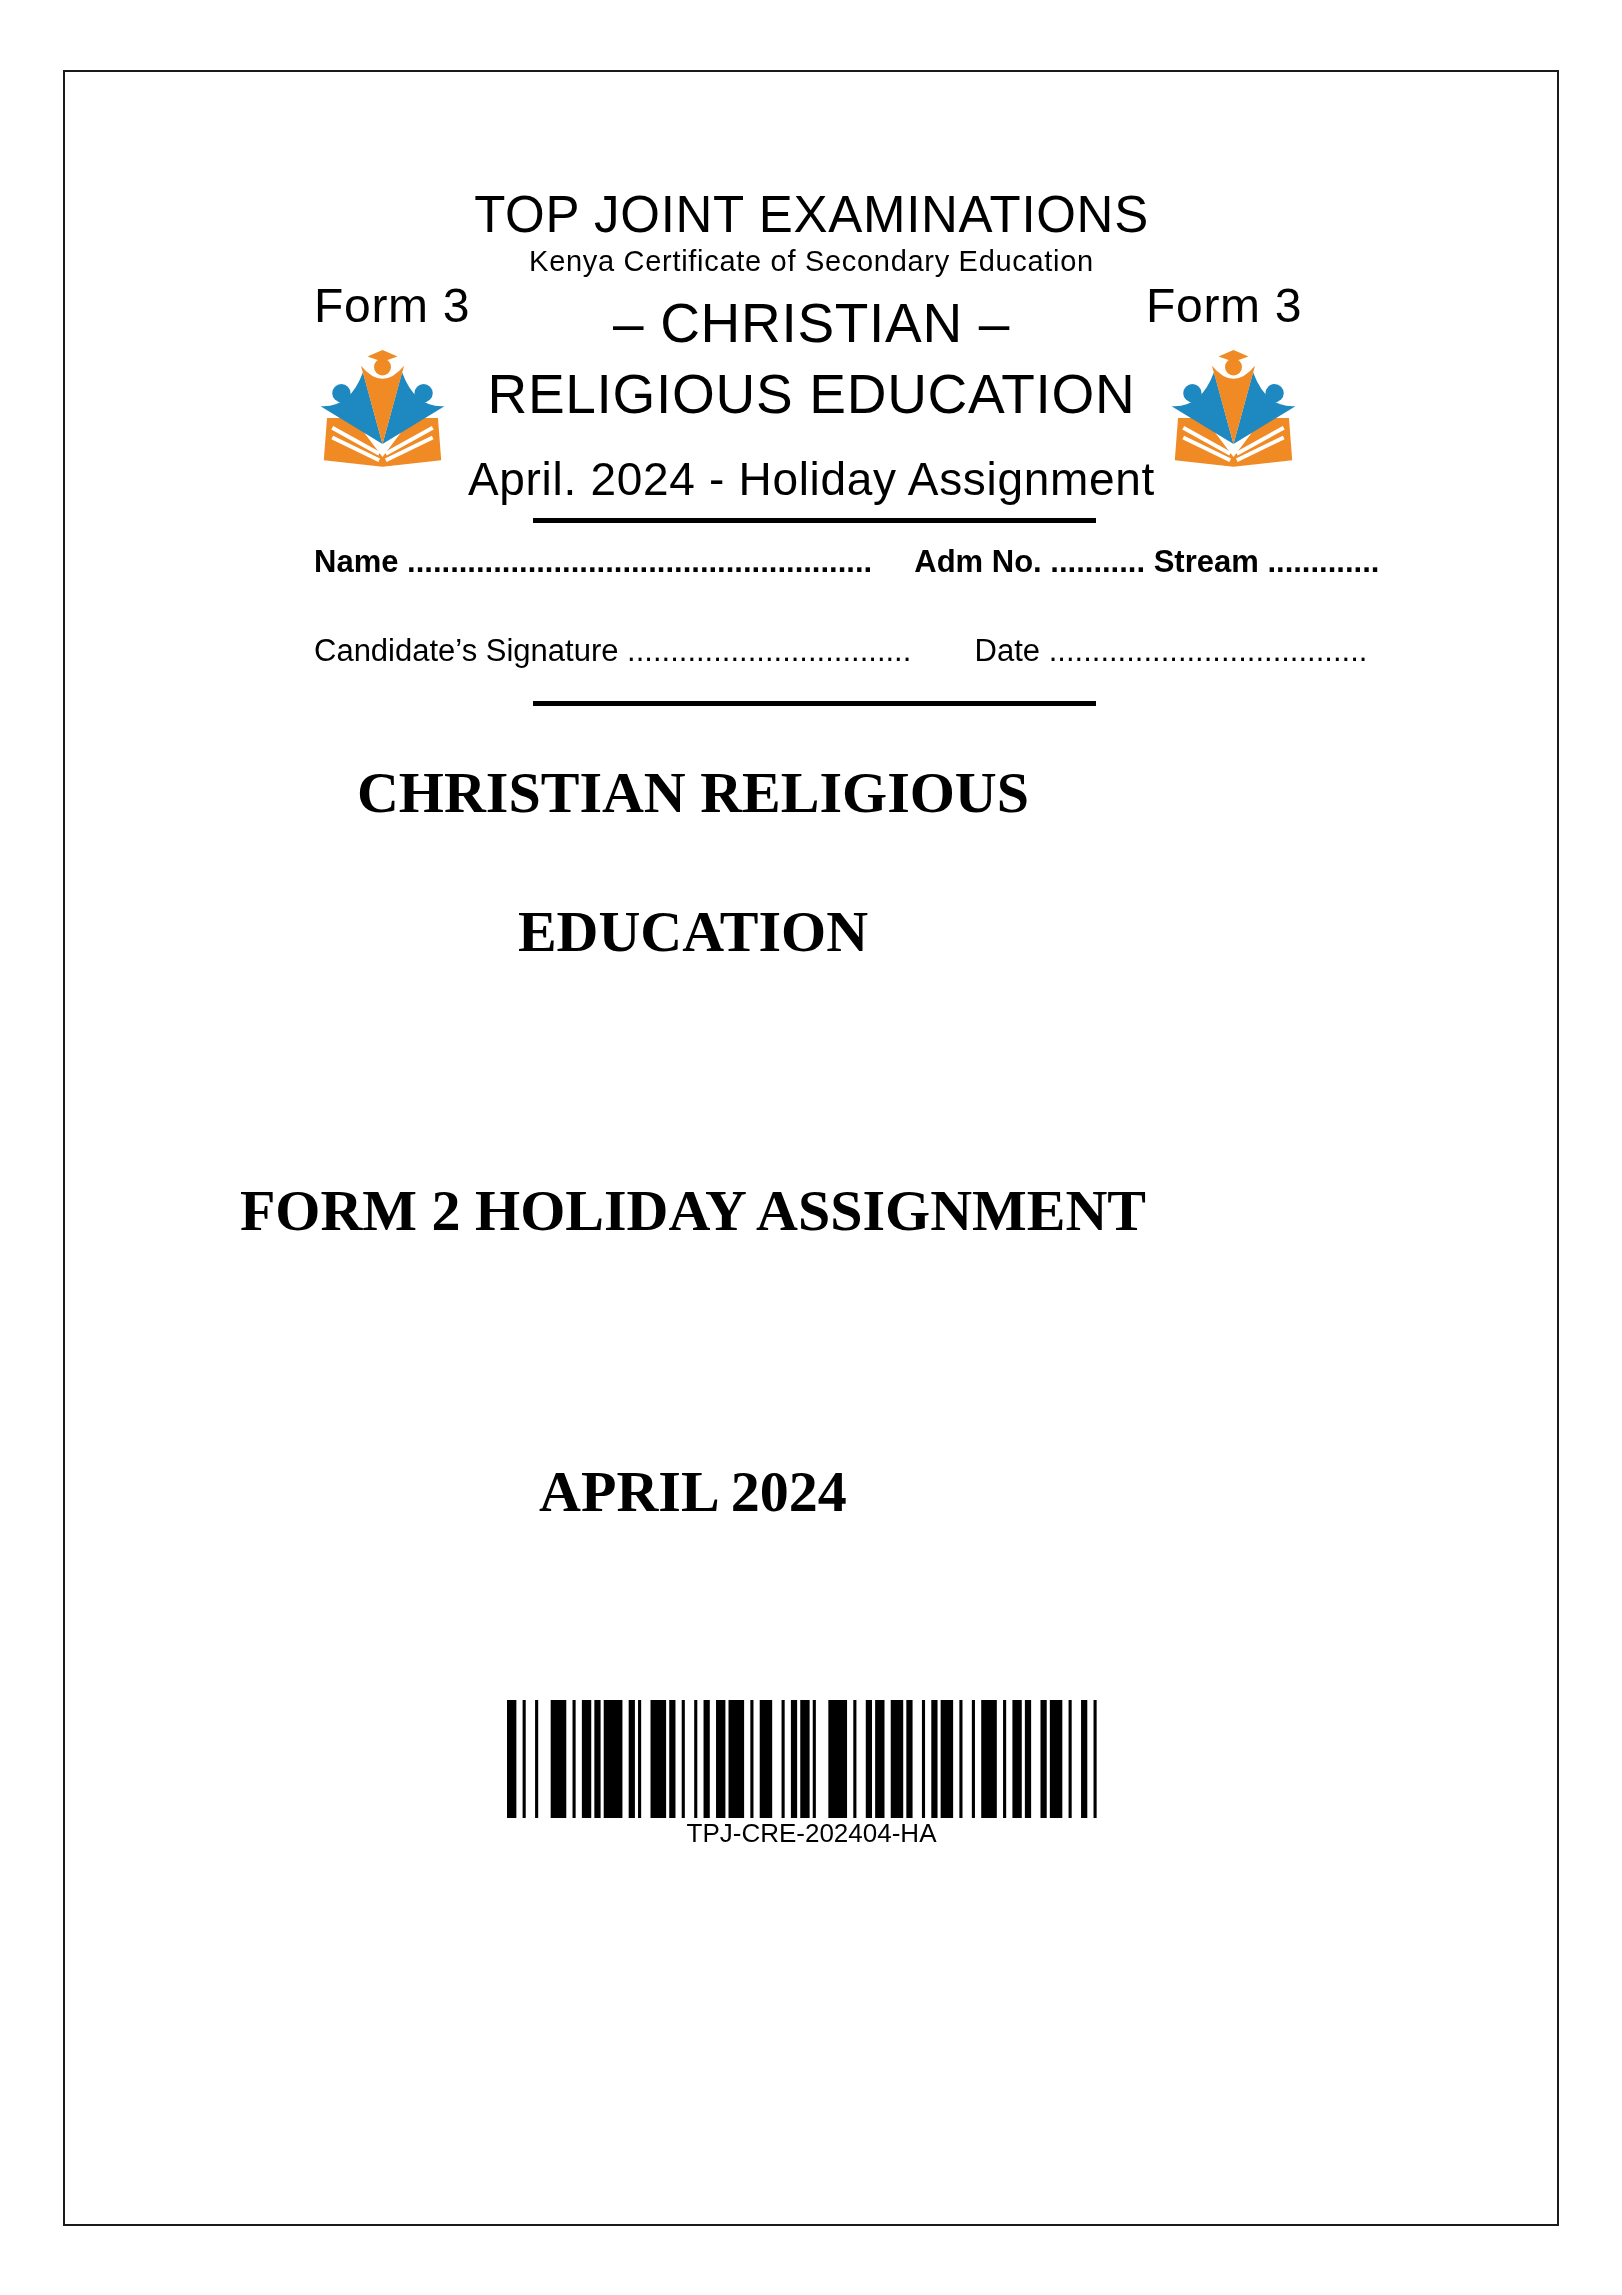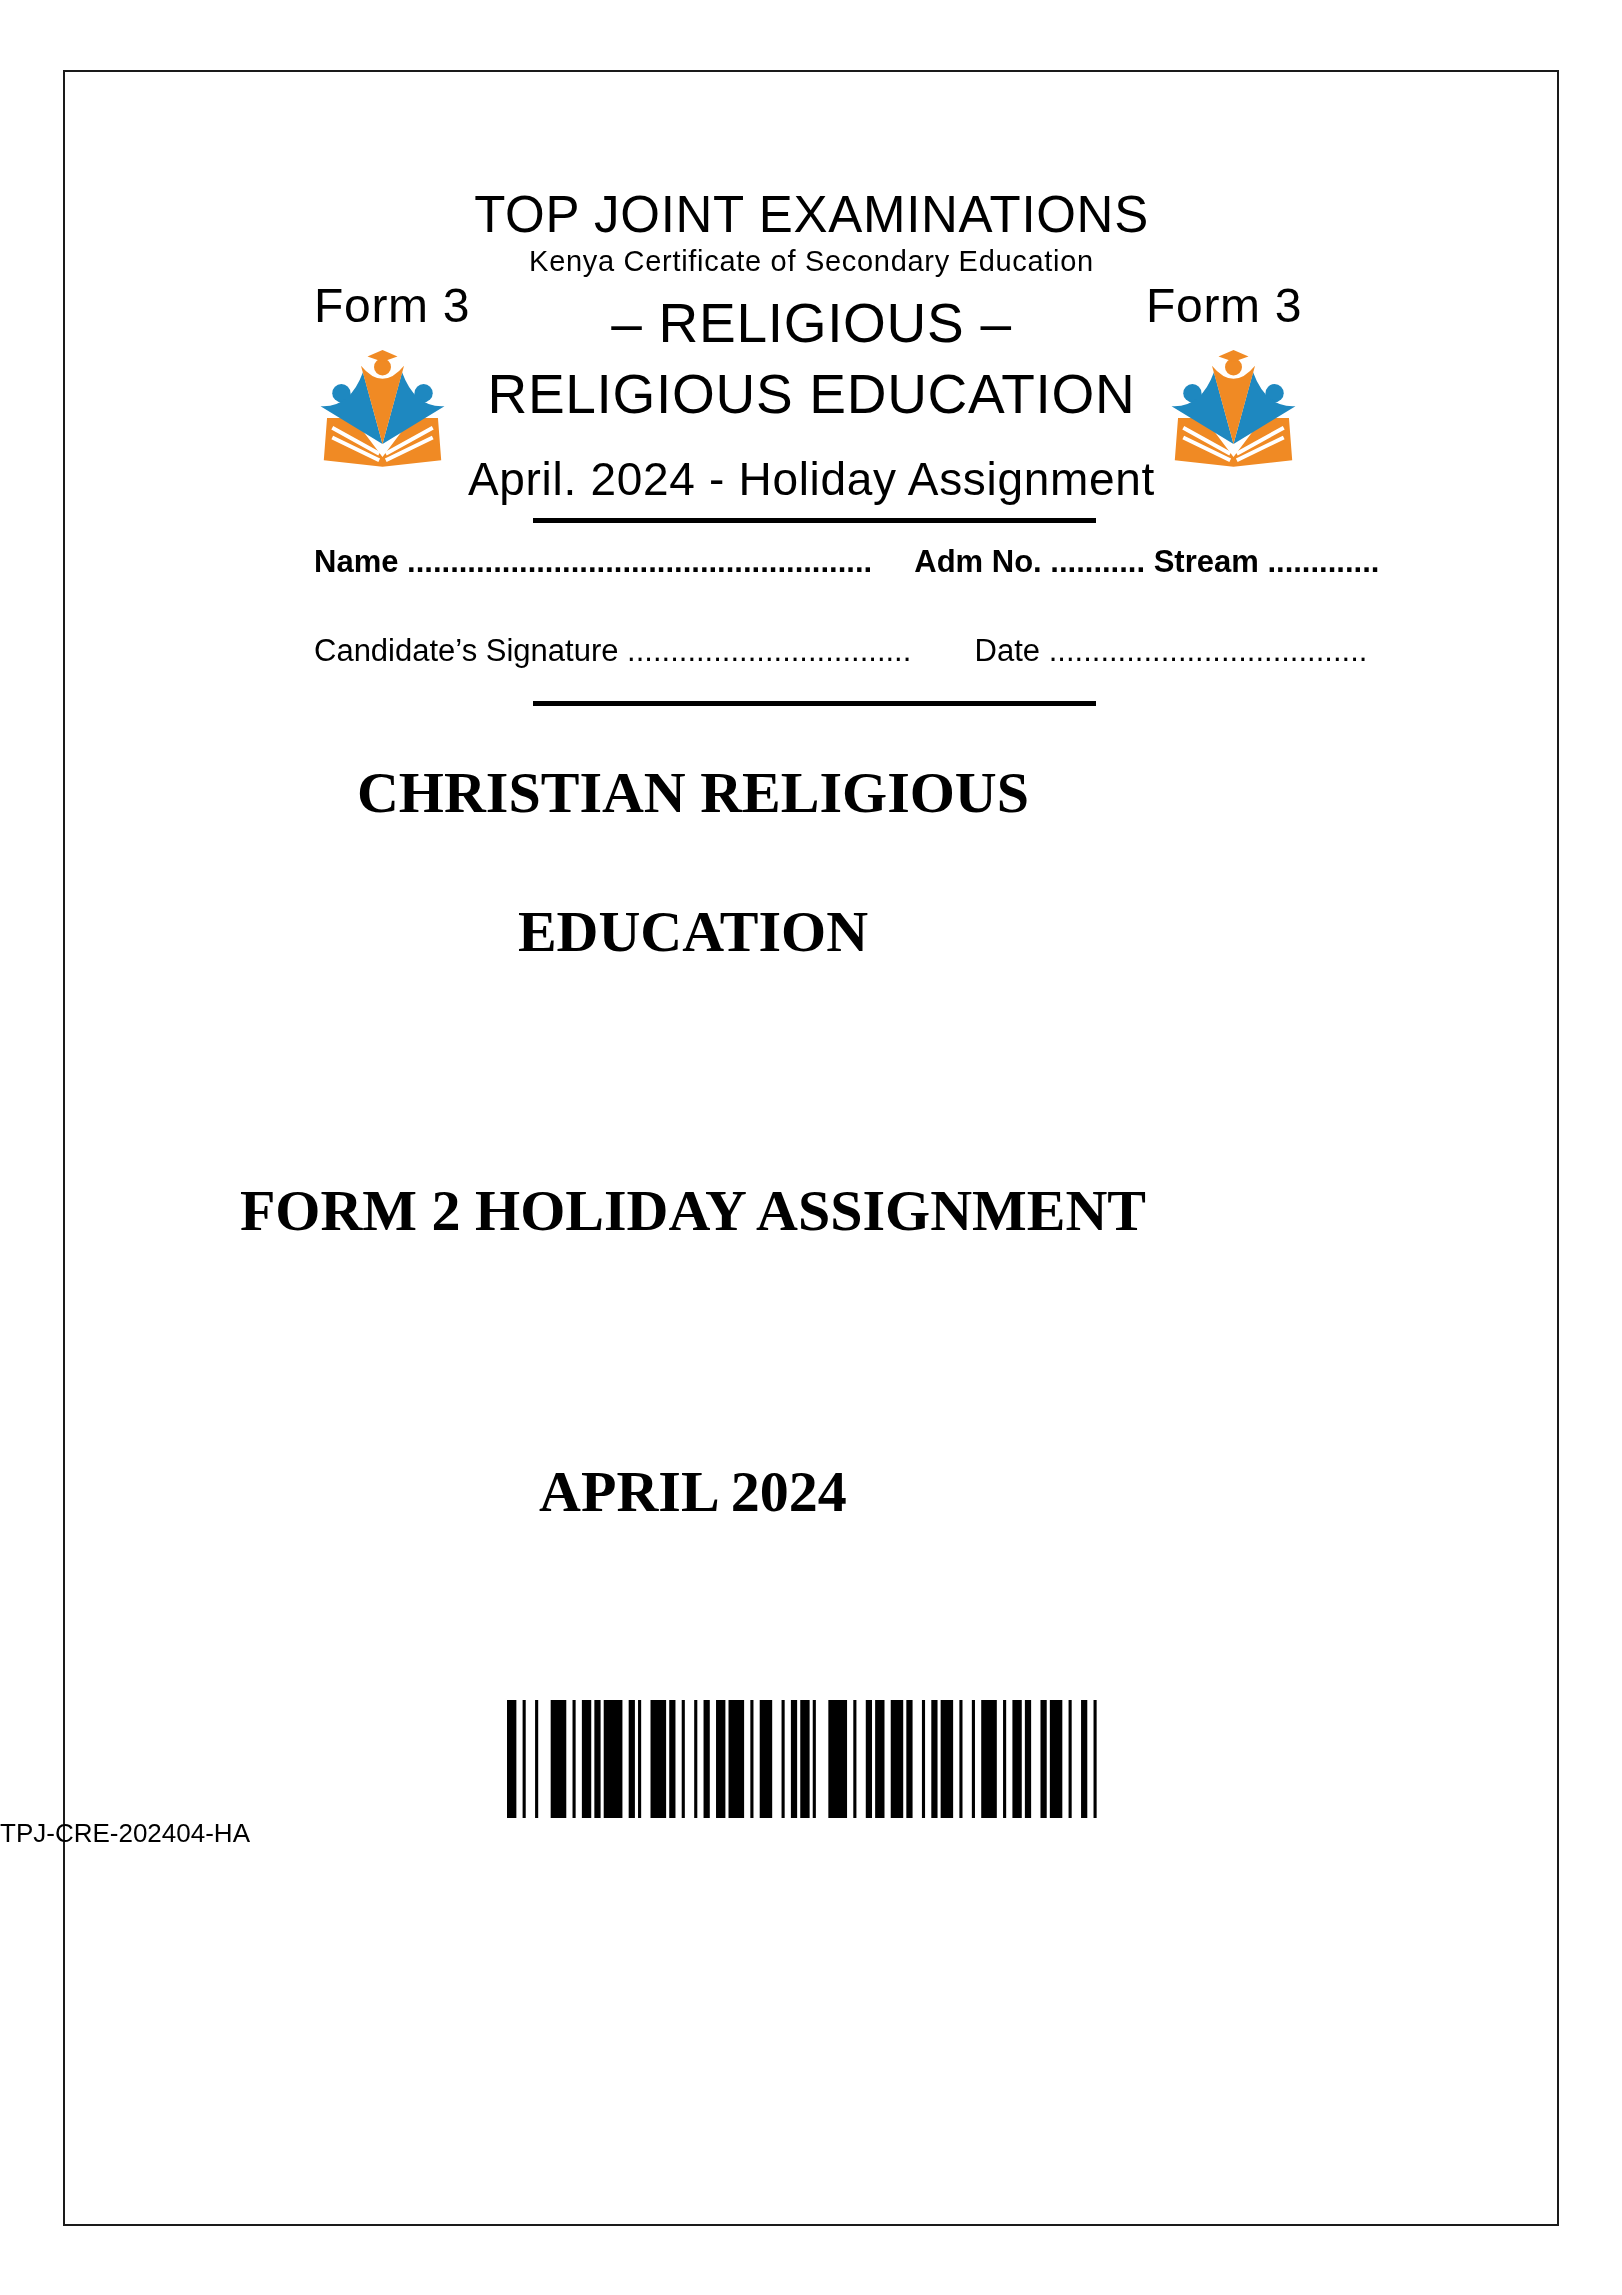--- a/index.html
+++ b/index.html
@@ -33,37 +33,37 @@
     position: absolute; left: 0; width: 1386px; text-align: center;
     font-family: "Liberation Serif", "DejaVu Serif", serif; font-weight: bold;
   }
   #title1 { top: 759px; font-size: 58px; }
   #title2 { top: 898px; font-size: 58px; }
   #title3 { top: 1177px; font-size: 58px; }
   #title4 { top: 1458px; font-size: 58px; }
 
   #barcode { position: absolute; left: 507px; top: 1700px; width: 599px; height: 118px; }
   #barcode-caption {
-    position: absolute; left: 0; width: 1623px; top: 1818px; text-align: left;
+    position: absolute; left: 0; width: 1623px; top: 1818px; text-align: center;
     font-family: "Liberation Sans", "DejaVu Sans", sans-serif; font-size: 26px;
   }
   .logo { position: absolute; width: 137px; height: 121px; }
   #logo-left { left: 314px; top: 346px; }
   #logo-right { left: 1165px; top: 346px; }
 </style>
 </head>
 <body>
 
 <div class="page-border"></div>
 
 <div id="org-title" class="abs hdr center-x">TOP JOINT EXAMINATIONS</div>
 <div id="org-sub" class="abs hdr center-x">Kenya Certificate of Secondary Education</div>
 <div id="form-left" class="abs hdr">Form 3</div>
 <div id="form-right" class="abs hdr">Form 3</div>
-<div id="subject-line1" class="abs hdr center-x">–  RELIGIOUS  –</div>
+<div id="subject-line1" class="abs hdr center-x">–  CHRISTIAN  –</div>
 <div id="subject-line2" class="abs hdr center-x">RELIGIOUS EDUCATION</div>
 <div id="holiday-line" class="abs hdr center-x">April. 2024 - Holiday Assignment</div>
 
 <svg id="logo-left" class="logo" viewBox="0 0 210 185">
   <g>
 
     <path d="M20 110 L60 110 L105 170 L150 110 L190 110 L195 175 L105 185 L15 175 Z" fill="#F08A24"></path>
     <path d="M28 125 L100 165 M28 140 L100 175 M182 125 L110 165 M182 140 L110 175" stroke="#fff" stroke-width="6"></path>
 
     <circle cx="42" cy="72" r="14" fill="#1E88C0"></circle>

